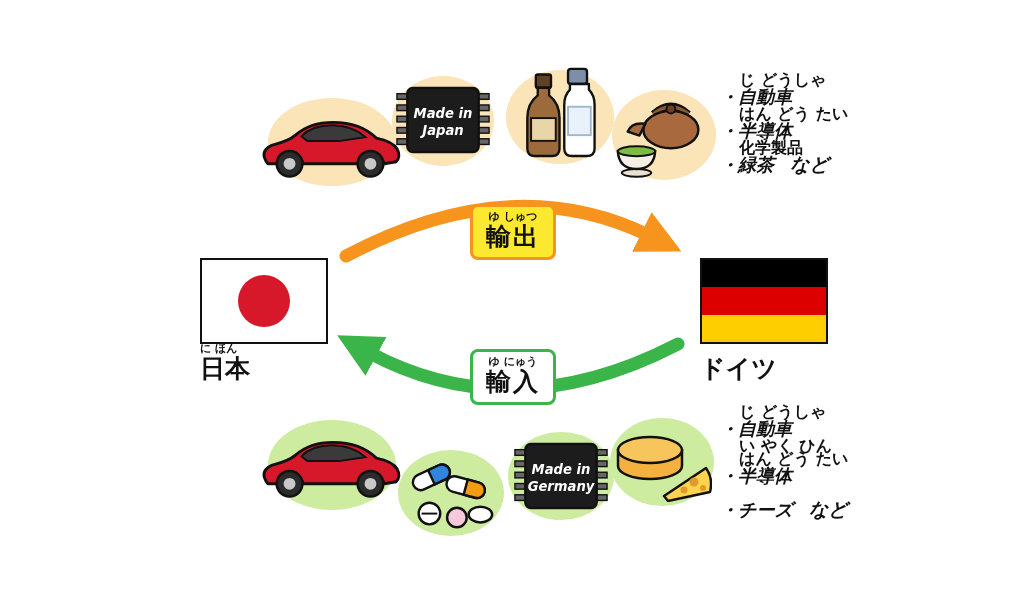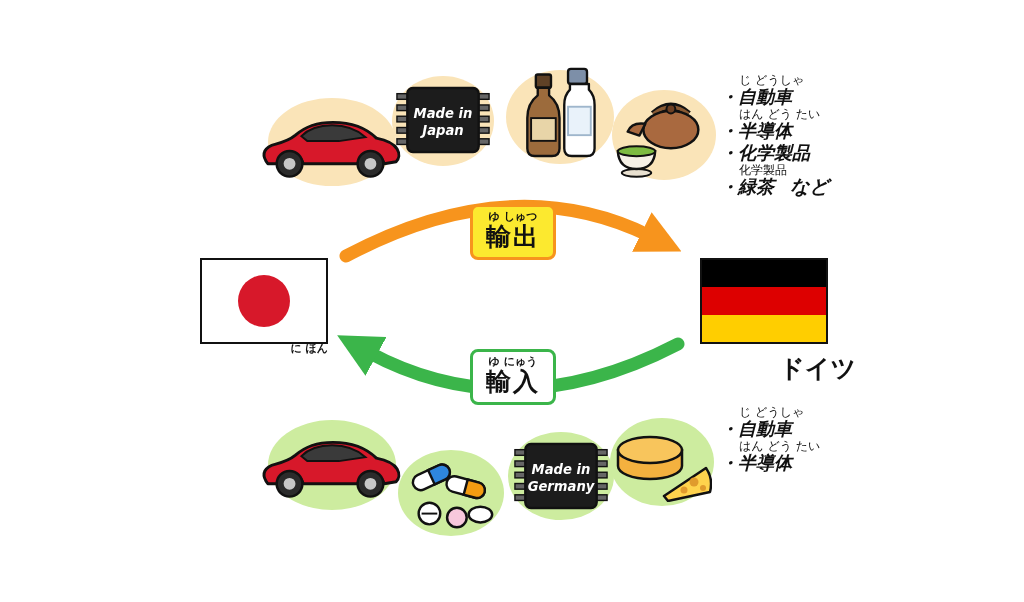--- a/index.html
+++ b/index.html
@@ -22,31 +22,31 @@
 
   .flag { position:absolute; width:128px; height:86px; border:2px solid #111; background:#fff; }
   .flag.japan { left:200px; top:258px; display:flex; align-items:center; justify-content:center; }
   .sun { width:52px; height:52px; border-radius:50%; background:#D7182A; }
   .flag.germany { left:700px; top:258px; display:flex; flex-direction:column; }
   .stripe { flex:1; }
   .stripe.black { background:#000000; }
   .stripe.red { background:#DD0000; }
   .stripe.gold { background:#FFCE00; }
 
-  .country-label { position:absolute; width:128px; text-align:right; }
+  .country-label { position:absolute; width:128px; text-align:left; }
   .country-label.japan { left:200px; top:343px; }
-  .country-label.germany { left:728px; top:355px; }
+  .country-label.germany { left:700px; top:355px; }
   .country-furi { display:block; font-size:11px; font-weight:bold; line-height:12px; height:12px; }
   .country-name { display:block; font-size:25px; font-weight:bold; line-height:1.15; }
 
   .item-list { position:absolute; width:240px; }
   .item-list.export-list { left:720px; top:74px; }
   .item-list.import-list { left:720px; top:406px; }
   .li { margin-bottom:1px; }
-  .furi { display:block; font-size:12px; font-weight:normal; padding-left:19px; height:12px; line-height:12px; }
+  .furi { display:block; font-size:16px; font-weight:bold; padding-left:19px; height:12px; line-height:12px; }
   .row { display:block; font-size:18px; font-weight:bold; line-height:20px;font-style:italic; }
   .suffix { font-size:19px; font-weight:bold; margin-left:16px; }
 
   .chip-text { font: italic bold 14px "DejaVu Sans", sans-serif; fill:#ffffff; }
   .hidden-defs { position:absolute; width:0; height:0; overflow:hidden; }
 </style>
 </head>
 <body>
 
 <svg class="hidden-defs" aria-hidden="true">
@@ -108,20 +108,21 @@
   <div class="flow-label import">
     <span class="flow-furi">ゆ にゅう</span>
     <span class="flow-kanji">輸入</span>
   </div>
 
   <div class="flag japan">
     <div class="sun"></div>
   </div>
   <div class="country-label japan">
     <span class="country-furi">に ほん</span>
+    <span class="country-name">日本</span>
   </div>
 
   <div class="flag germany">
     <div class="stripe black"></div>
     <div class="stripe red"></div>
     <div class="stripe gold"></div>
   </div>
   <div class="country-label germany">
     <span class="country-name">ドイツ</span>
   </div>
@@ -193,34 +194,38 @@
   <div class="item-list export-list">
     <div class="li">
       <span class="furi">じ どうしゃ</span>
       <span class="row"><span class="bullet">・</span><span class="word">自動車</span><span class="suffix"></span></span>
     </div>
     <div class="li">
       <span class="furi">はん どう たい</span>
       <span class="row"><span class="bullet">・</span><span class="word">半導体</span><span class="suffix"></span></span>
     </div>
     <div class="li">
-      <span class="row"><span class="bullet">・</span><span class="word">化学製品</span><span class="suffix"></span></span>
     </div>
     <div class="li">
       <span class="furi">化学製品</span>
       <span class="row"><span class="bullet">・</span><span class="word">緑茶</span><span class="suffix">など</span></span>
     </div>
   </div>
 
   <div class="item-list import-list">
     <div class="li">
       <span class="furi">じ どうしゃ</span>
       <span class="row"><span class="bullet">・</span><span class="word">自動車</span><span class="suffix"></span></span>
     </div>
     <div class="li">
+      <span class="furi">い やく ひん</span>
     </div>
     <div class="li">
       <span class="furi">はん どう たい</span>
       <span class="row"><span class="bullet">・</span><span class="word">半導体</span><span class="suffix"></span></span>
     </div>
+    <div class="li">
+      <span class="furi"></span>
+      <span class="row"><span class="bullet">・</span><span class="word">チーズ</span><span class="suffix">など</span></span>
+    </div>
   </div>
 
 </div>
 
 </body></html>

